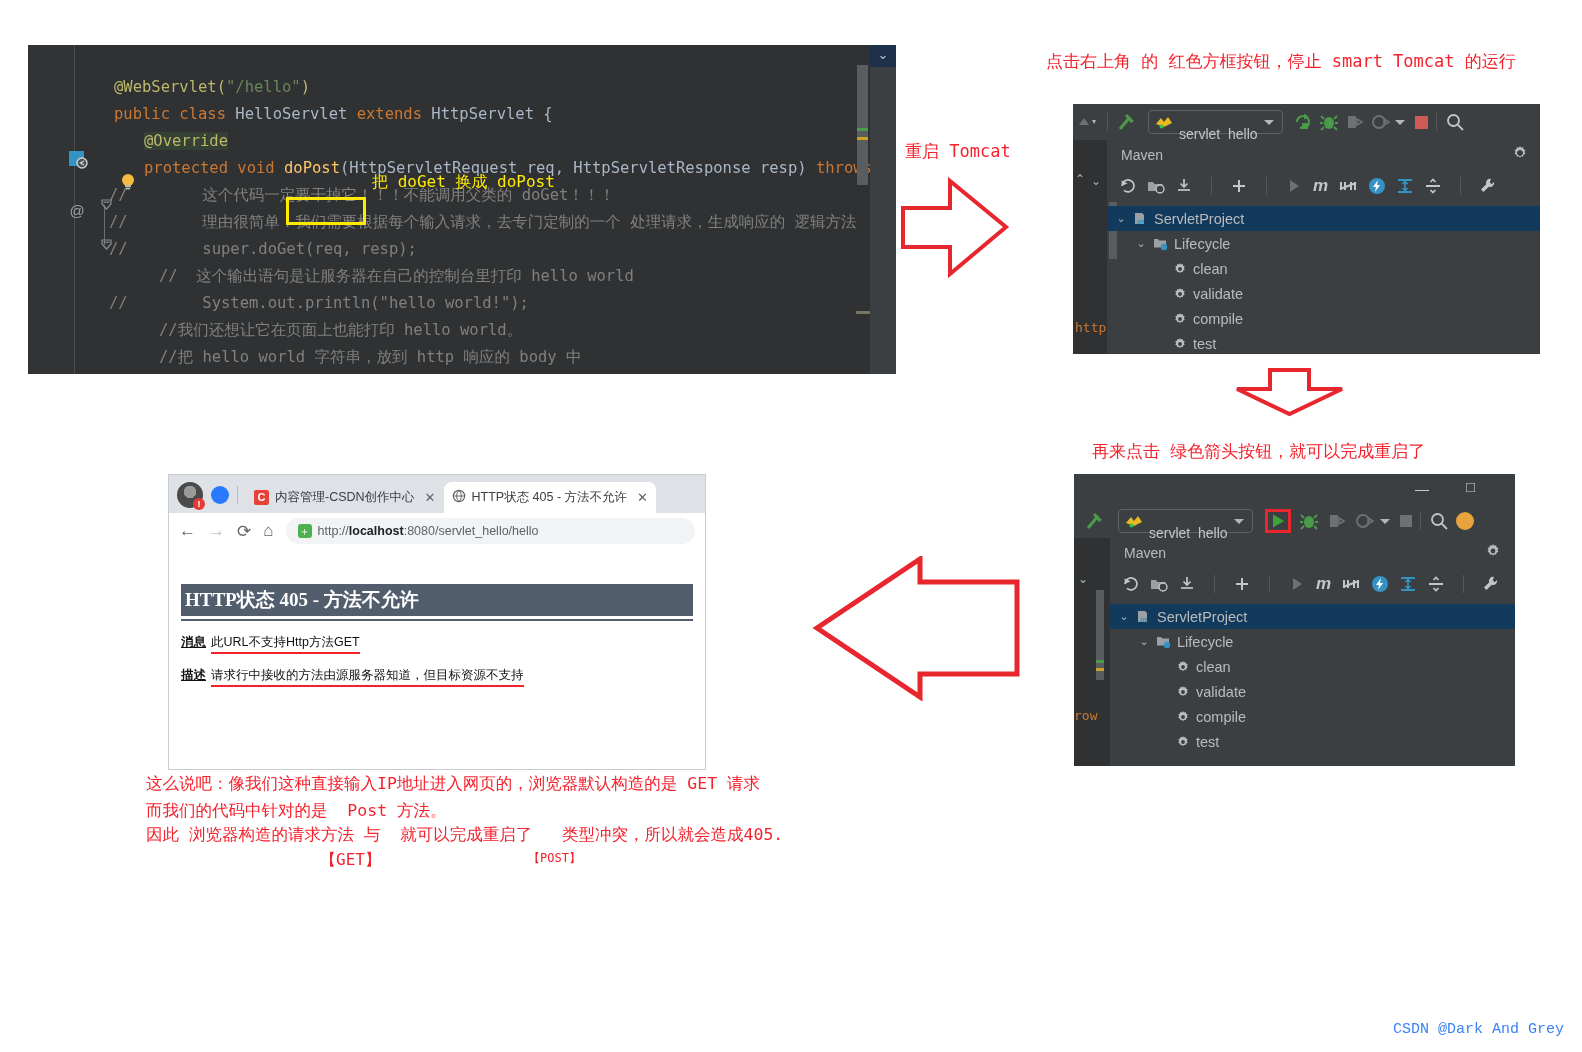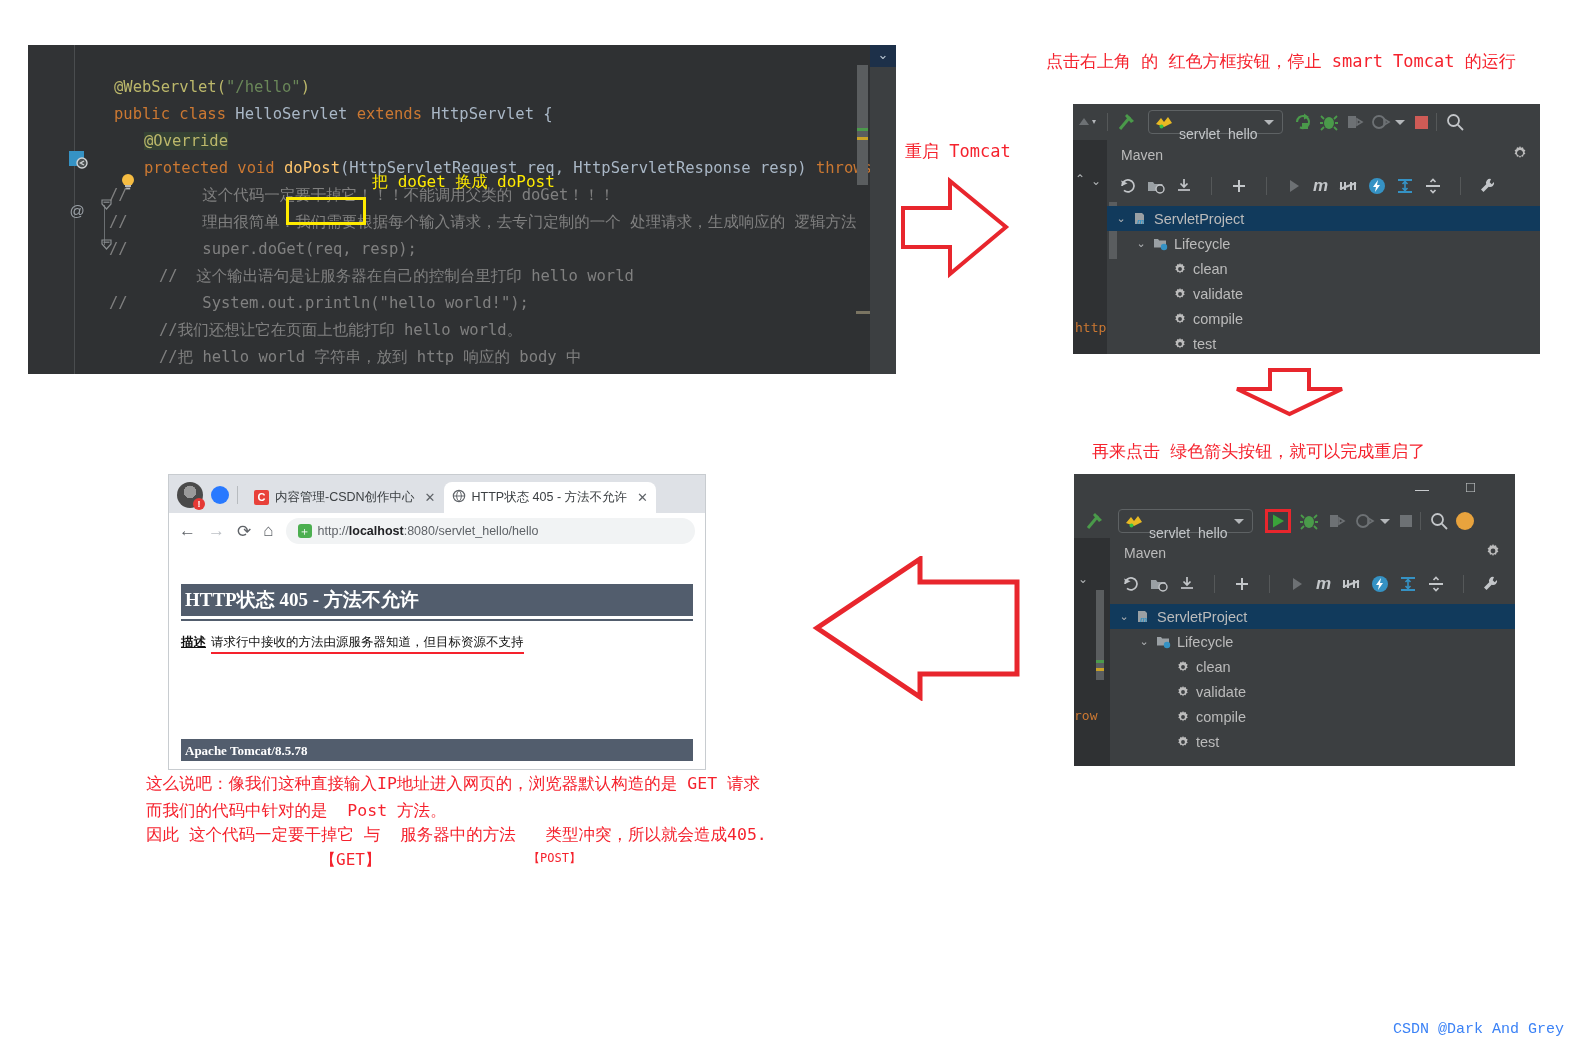--- a/index.html
+++ b/index.html
@@ -818,32 +818,32 @@
           </svg></span>
         <span>GitHu</span>
       </span>
     </div>
 
   <div class="br-content">
     <div class="err-title">HTTP状态 405 - 方法不允许</div>
     <div class="err-hr"></div>
     <div id="err-rows">
         <div class="err-row">
+          <span class="err-key">消息</span>
+          <span class="err-val red-ul">此URL不支持Http方法GET</span>
+        </div>
+        <div class="err-row">
           <span class="err-key">描述</span>
           <span class="err-val red-ul">请求行中接收的方法由源服务器知道，但目标资源不支持</span>
         </div>
       </div>
-    <div class="err-footer">
-      <div class="err-foot-hr"></div>
-      <div class="err-foot-txt">Apache Tomcat/8.5.78</div>
-    </div>
   </div>
 </div>
 
 <div id="bottom-notes">
     <div class="red-note" style="left: 146px; top: 773px; font-size: 16.5px;">这么说吧：像我们这种直接输入IP地址进入网页的，浏览器默认构造的是 GET 请求</div>
     <div class="red-note" style="left: 146px; top: 800px; font-size: 16.5px;">而我们的代码中针对的是  Post 方法。</div>
-    <div class="red-note" style="left: 146px; top: 824px; font-size: 16.5px;">因此 这个代码一定要干掉它 与  服务器中的方法   类型冲突，所以就会造成405.</div>
+    <div class="red-note" style="left: 146px; top: 824px; font-size: 16.5px;">因此 浏览器构造的请求方法 与  就可以完成重启了   类型冲突，所以就会造成405.</div>
   </div>
 <div class="red-note" style="left:320px; top:850px; font-size:16px;">【GET】</div>
 <div class="red-note" style="left:528px; top:850px; font-size:12px;">【POST】</div>
 
 <div class="watermark">CSDN @Dark And Grey</div>
 
 </body></html>

